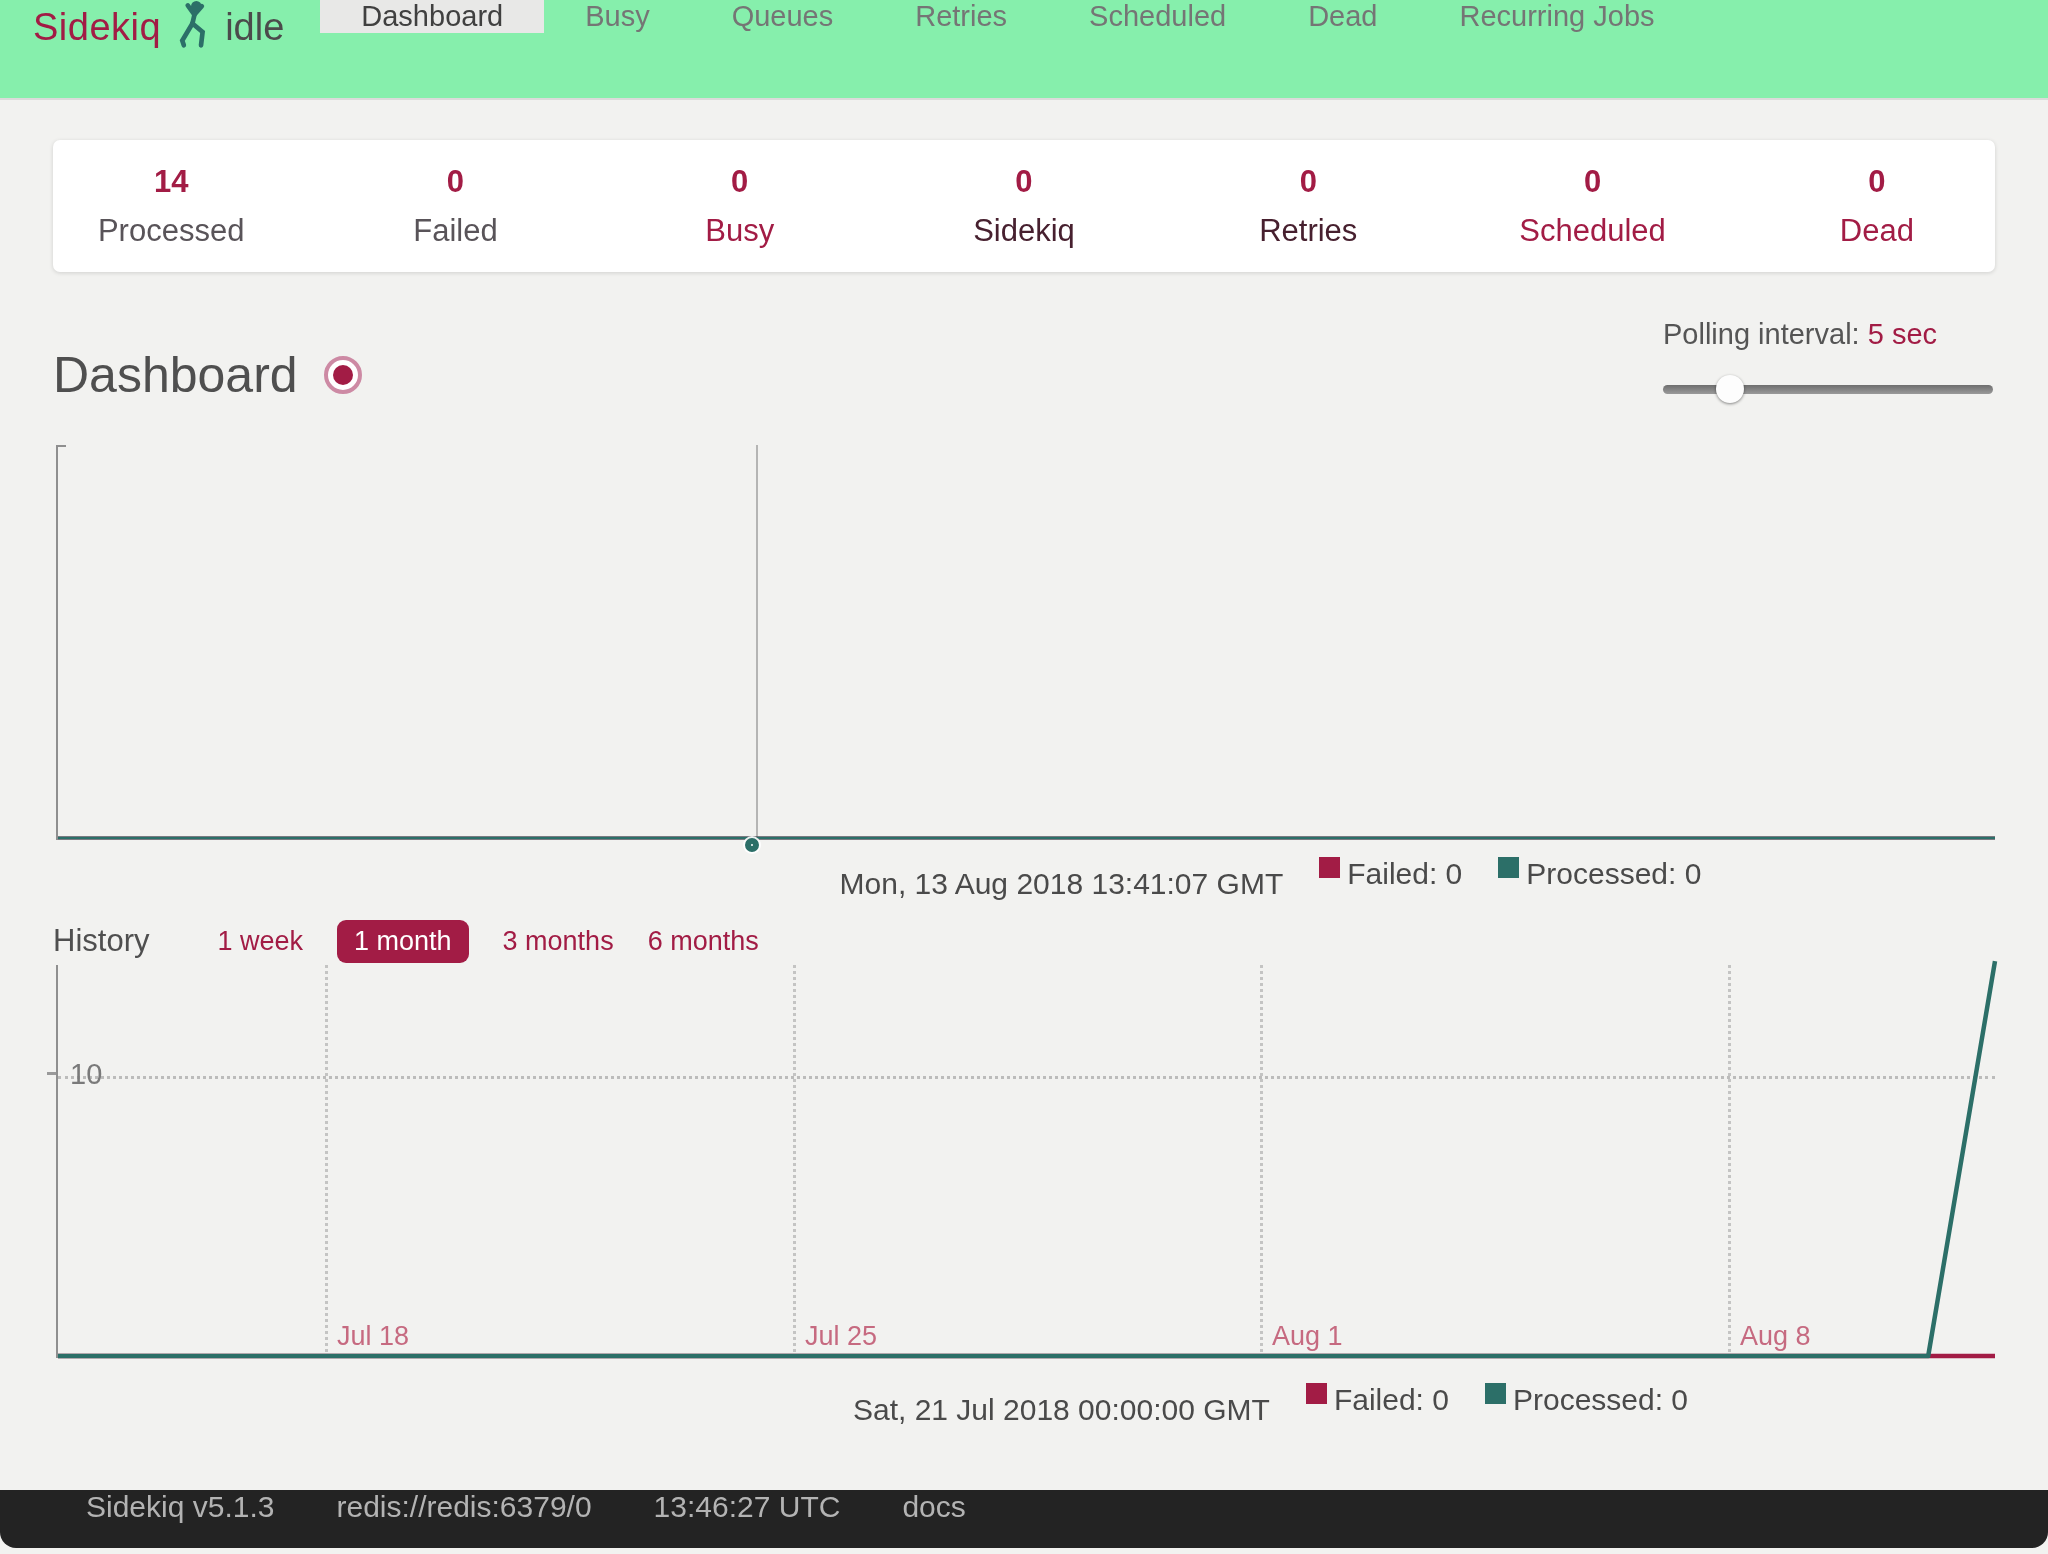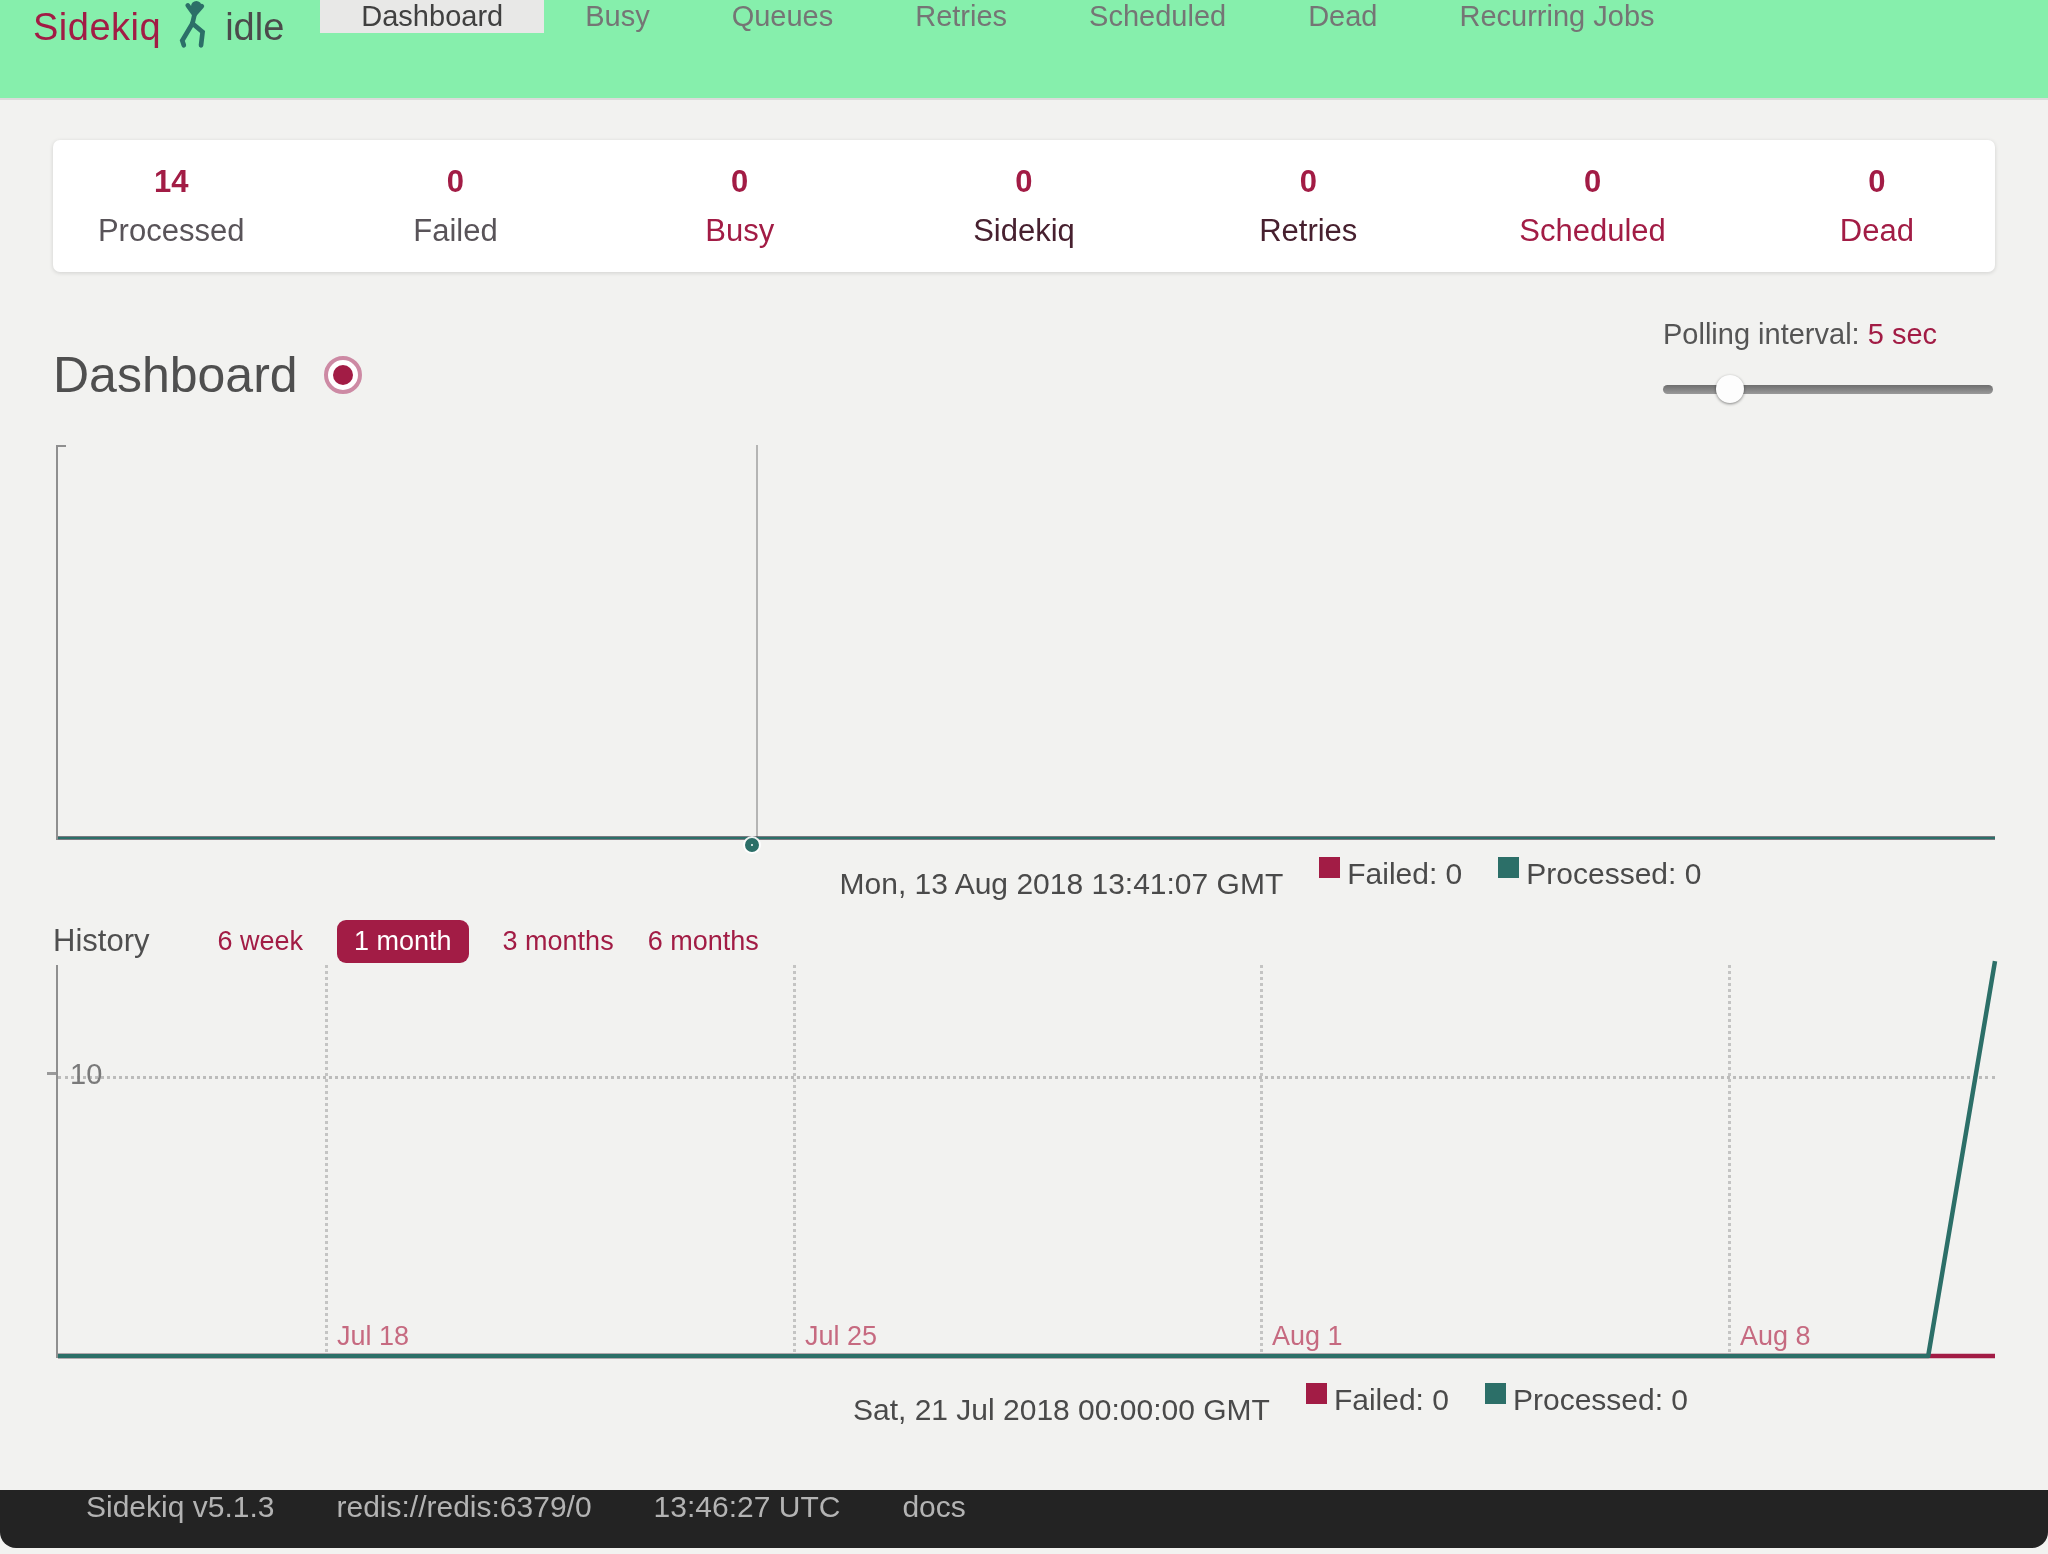--- a/index.html
+++ b/index.html
@@ -236,21 +236,21 @@
   </span>
   <span class="legend-item">
     <span class="swatch teal"></span>
     <span>Processed: 0</span>
   </span>
 </div>
 
 <div class="history-header">
   <span class="history-title">History</span>
   <div class="ranges">
-    <span class="range">6 week</span>
+    <span class="range">1 week</span>
     <span class="range active">1 month</span>
     <span class="range">3 months</span>
     <span class="range">6 months</span>
   </div>
 </div>
 
 <div class="chart chart-history">
   <div class="hgrid"></div>
   <div class="y-tick"></div>
   <div class="y-label">10</div>

